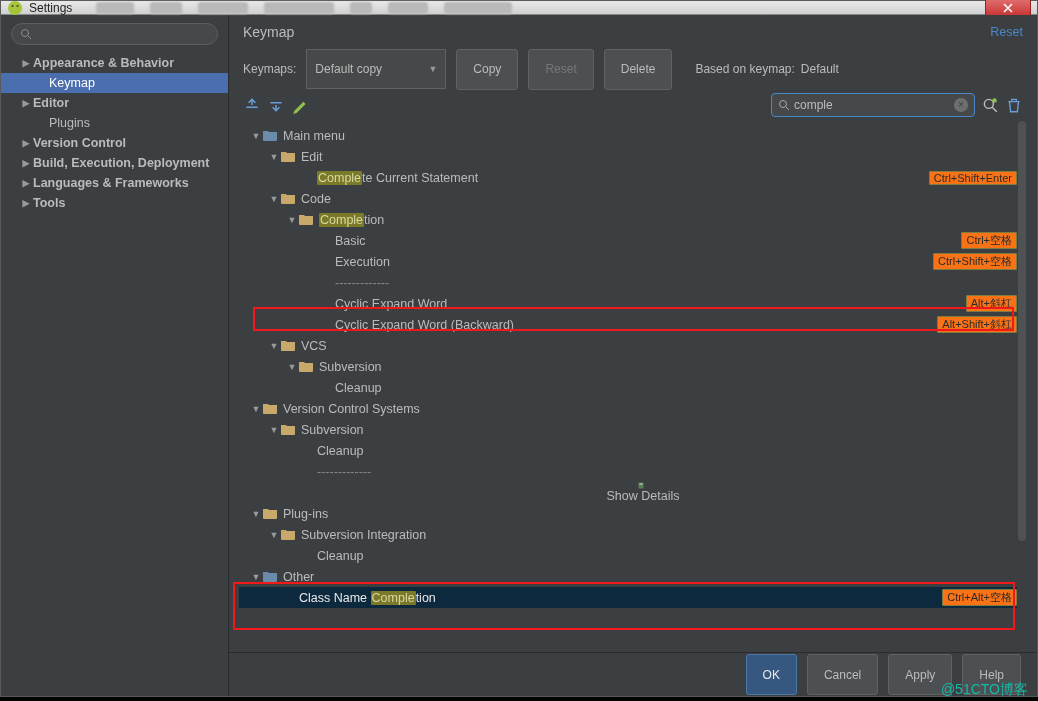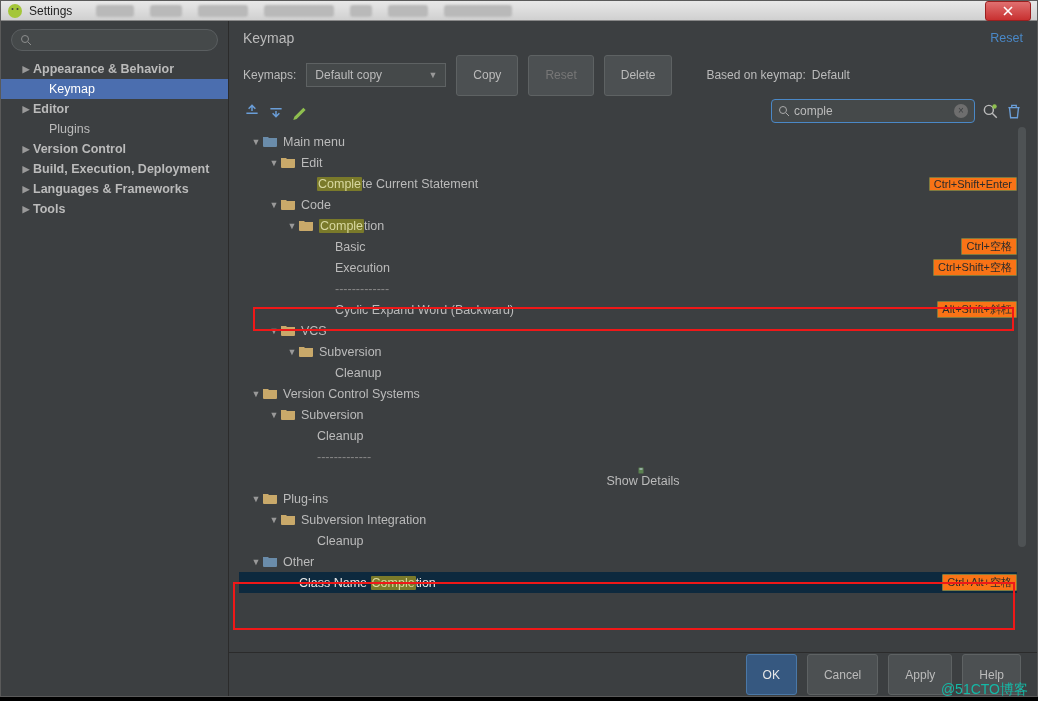--- a/index.html
+++ b/index.html
@@ -1,39 +1,39 @@
 <!DOCTYPE html>
 <html><head>
 <meta charset="utf-8">
 <style>
   * { box-sizing: border-box; margin: 0; padding: 0; font-family: "Segoe UI", Tahoma, sans-serif; }
   body { background: #000; width: 1038px; height: 701px; overflow: hidden; position: relative; }
   .window { position: absolute; top: 0; left: 0; width: 1038px; height: 697px; background: #3c3f41; border: 1px solid #5a5a5a; display: flex; flex-direction: column; }
-  .titlebar { height: 20px; background: linear-gradient(#e8e8e8, #d0d0d0); display: flex; align-items: center; padding: 0 6px; border-bottom: 1px solid #888; }
+  .titlebar { height: 14px; background: linear-gradient(#e8e8e8, #d0d0d0); display: flex; align-items: center; padding: 0 6px; border-bottom: 1px solid #888; }
   .titlebar .logo { width: 16px; height: 16px; margin-right: 6px; }
   .titlebar .title { font-size: 12px; color: #222; }
   .titlebar .blurred { flex: 0 0 auto; margin-left: 24px; display: flex; gap: 16px; }
   .titlebar .blob { height: 12px; border-radius: 3px; background: #b9b9b9; filter: blur(1px); }
   .close-btn { margin-left: auto; width: 46px; height: 20px; background: linear-gradient(#e07070,#c83030); border: 1px solid #9a2020; border-radius: 3px; display: flex; align-items: center; justify-content: center; color: #fff; font-size: 11px; font-weight: bold; }
   .content { flex: 1; display: flex; background: #3c3f41; }
   .sidebar { width: 228px; background: #3c3f41; border-right: 1px solid #2b2b2b; display: flex; flex-direction: column; }
   .search-wrap { padding: 8px 10px; }
   .search-box { width: 100%; height: 22px; border-radius: 11px; background: #45494a; border: 1px solid #5a5e60; display: flex; align-items: center; padding: 0 8px; }
   .search-box svg { width: 12px; height: 12px; opacity: .7; }
   .sb-tree { font-size: 12.5px; color: #bbb; }
   .sb-item { display: flex; align-items: center; height: 20px; padding-left: 20px; cursor: default; }
   .sb-item.sel { background: #4b6eaf; color: #fff; }
   .sb-item .arrow { width: 10px; display: inline-flex; justify-content: center; color: #999; font-size: 9px; margin-right: 2px; }
   .sb-item.child { padding-left: 36px; }
   .sb-item.bold { font-weight: bold; }
   .main { flex: 1; display: flex; flex-direction: column; }
   .main-header { height: 34px; display: flex; align-items: center; padding: 0 14px; color: #bbb; font-size: 14px; border-bottom: 0; }
   .main-header .reset-link { margin-left: auto; color: #4a88c7; font-size: 12.5px; }
   .keymap-row { height: 40px; display: flex; align-items: center; padding: 0 14px; gap: 10px; color: #bbb; font-size: 12px; }
-  .combo { width: 140px; height: 24px; background: #45494a; border: 1px solid #5e6263; display: flex; align-items: center; padding: 0 8px; color: #bbb; justify-content: space-between; }
+  .combo { width: 140px; height: 40px; background: #45494a; border: 1px solid #5e6263; display: flex; align-items: center; padding: 0 8px; color: #bbb; justify-content: space-between; }
   .btn { height: 41px; padding: 0 16px; background: #4c5052; border: 1px solid #5e6263; color: #bbb; font-size: 12px; display: inline-flex; align-items: center; border-radius: 3px; }
   .btn.primary { background: #365880; border-color: #4a78a8; color: #e8e8e8; }
   .btn.dis { color: #777; }
   .toolbar-row { height: 32px; display: flex; align-items: center; padding: 0 14px; gap: 6px; }
   .tool-icon { width: 18px; height: 18px; display: inline-flex; align-items: center; justify-content: center; }
   .tool-spacer { flex: 1; }
   .filter-box { width: 204px; height: 24px; border-radius: 4px; background: #45494a; border: 1px solid #4a88c7; display: flex; align-items: center; padding: 0 6px; gap: 4px; }
   .filter-box input { flex: 1; background: transparent; border: none; color: #bbb; font-size: 12px; outline: none; }
   .clear-x { width: 14px; height: 14px; border-radius: 50%; background: #6e6e6e; color: #3c3f41; display: flex; align-items: center; justify-content: center; font-size: 10px; line-height: 1; }
   .tree-area { flex: 1; overflow: hidden; position: relative; margin: 0 10px 6px 10px; background: #3c3f41; }
@@ -136,21 +136,21 @@
 
       <div class="keymap-row">
         <span>Keymaps:</span>
         <div class="combo">
           <span>Default copy</span>
           <span style="font-size:9px;color:#999">▼</span>
         </div>
         <span class="btn">Copy</span>
         <span class="btn dis">Reset</span>
         <span class="btn">Delete</span>
-        <span style="margin-left:24px">Based on keymap:</span>
+        <span style="margin-left:13px">Based on keymap:</span>
         <span style="margin-left:-4px">Default</span>
       </div>
 
       <div class="toolbar-row">
         <span class="tool-icon">
             <svg viewBox="0 0 16 16">
               <path d="M3 10h10M8 3v5M5 6l3-3 3 3" stroke="#6a9ed8" fill="none" stroke-width="1.3"></path>
             </svg>
           </span>
         <span class="tool-icon">
@@ -235,20 +235,26 @@
               <span class="shortcut">Ctrl+Shift+空格</span>
             </div>
             <div class="tr-row" style="padding-left: 66px;">
               <span class="arrow"></span>
               <span style="width:20px;display:inline-block"></span>
               <span class="sep-text">-------------</span>
             </div>
             <div class="tr-row" style="padding-left: 66px;">
               <span class="arrow"></span>
               <span style="width:20px;display:inline-block"></span>
+              <span>Cyclic Expand Word</span>
+              <span class="shortcut">Alt+斜杠</span>
+            </div>
+            <div class="tr-row" style="padding-left: 66px;">
+              <span class="arrow"></span>
+              <span style="width:20px;display:inline-block"></span>
               <span>Cyclic Expand Word (Backward)</span>
               <span class="shortcut">Alt+Shift+斜杠</span>
             </div>
             <div class="tr-row" style="padding-left: 30px;">
               <span class="arrow">▼</span>
               <svg class="folder-icon" viewBox="0 0 14 11">
                 <path d="M0 1h5l1 1h8v8a1 1 0 0 1-1 1H1a1 1 0 0 1-1-1z" fill="#c9a96a"></path>
               </svg>
               <span>VCS</span>
             </div>

